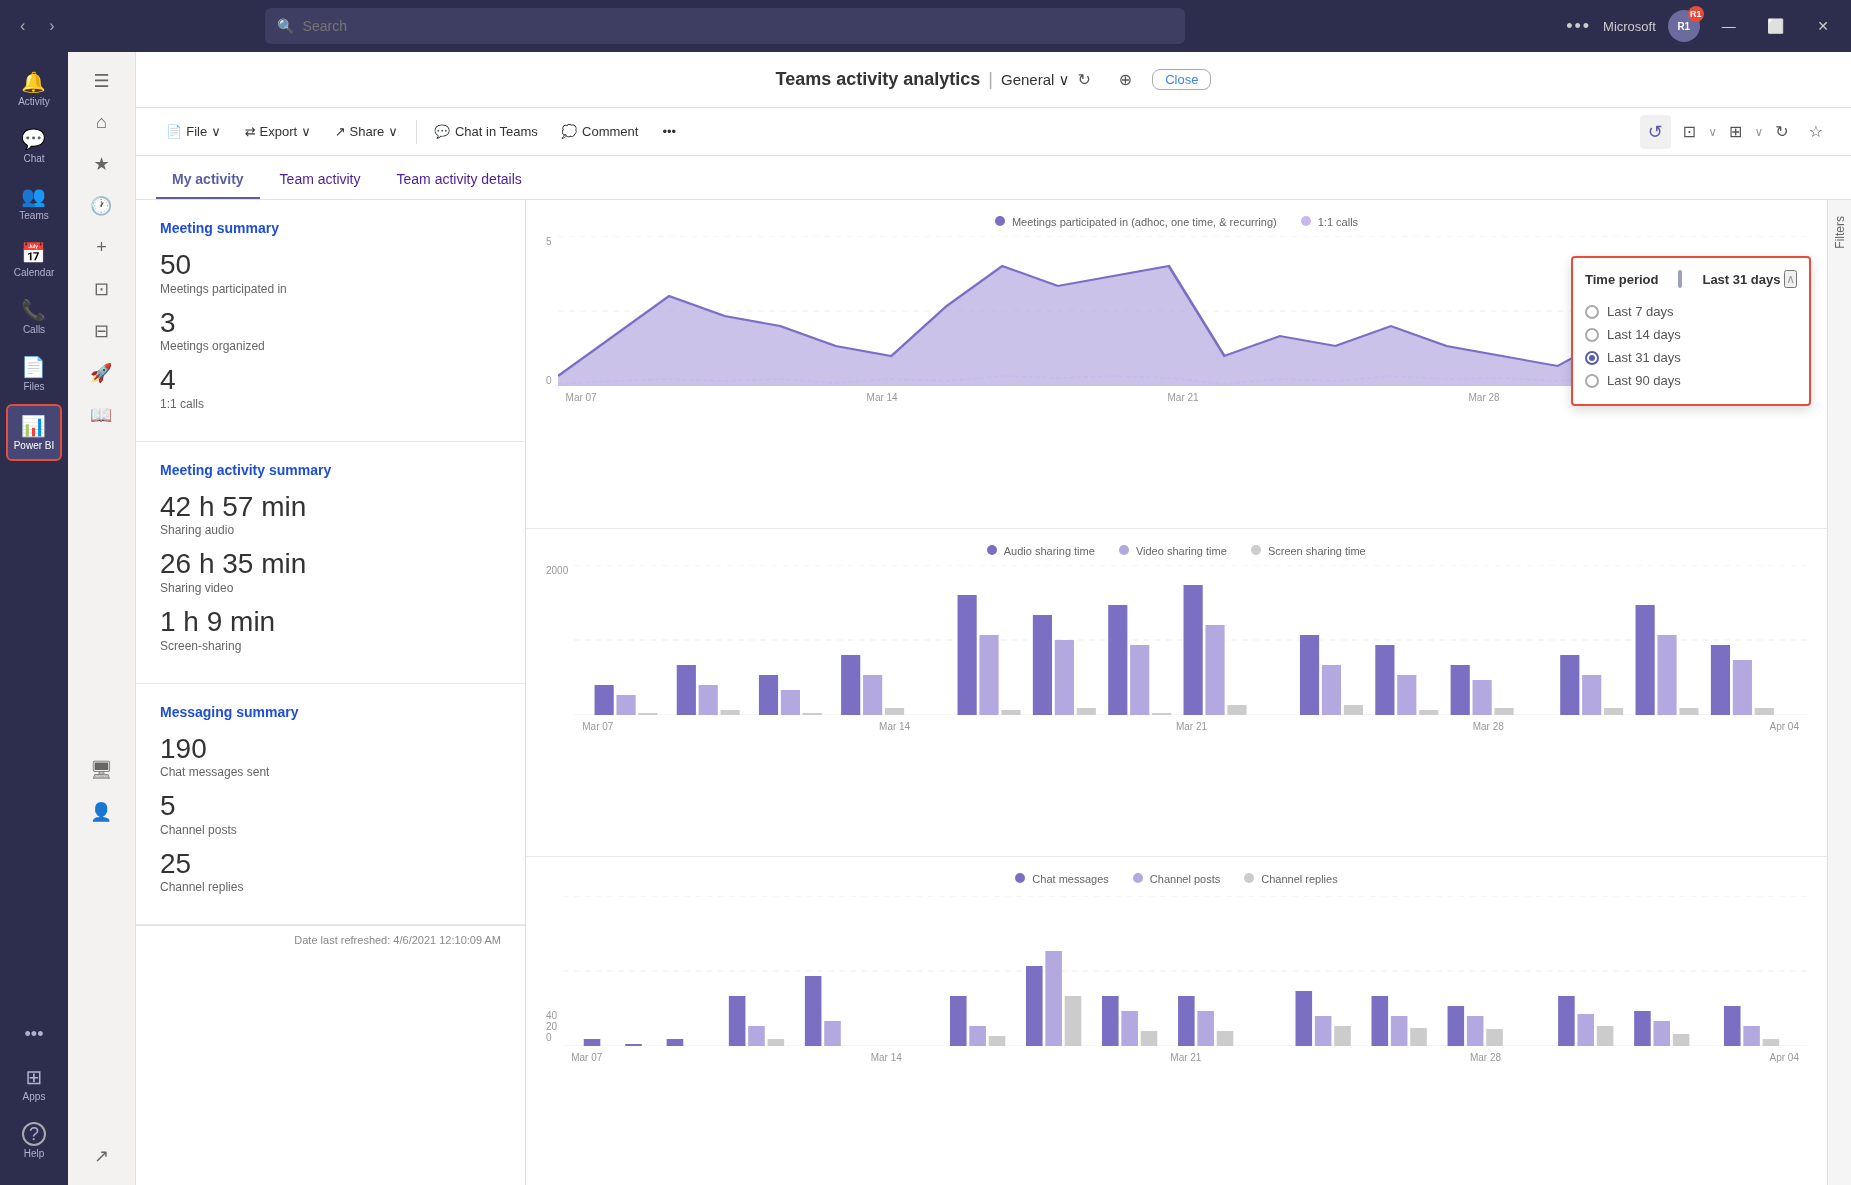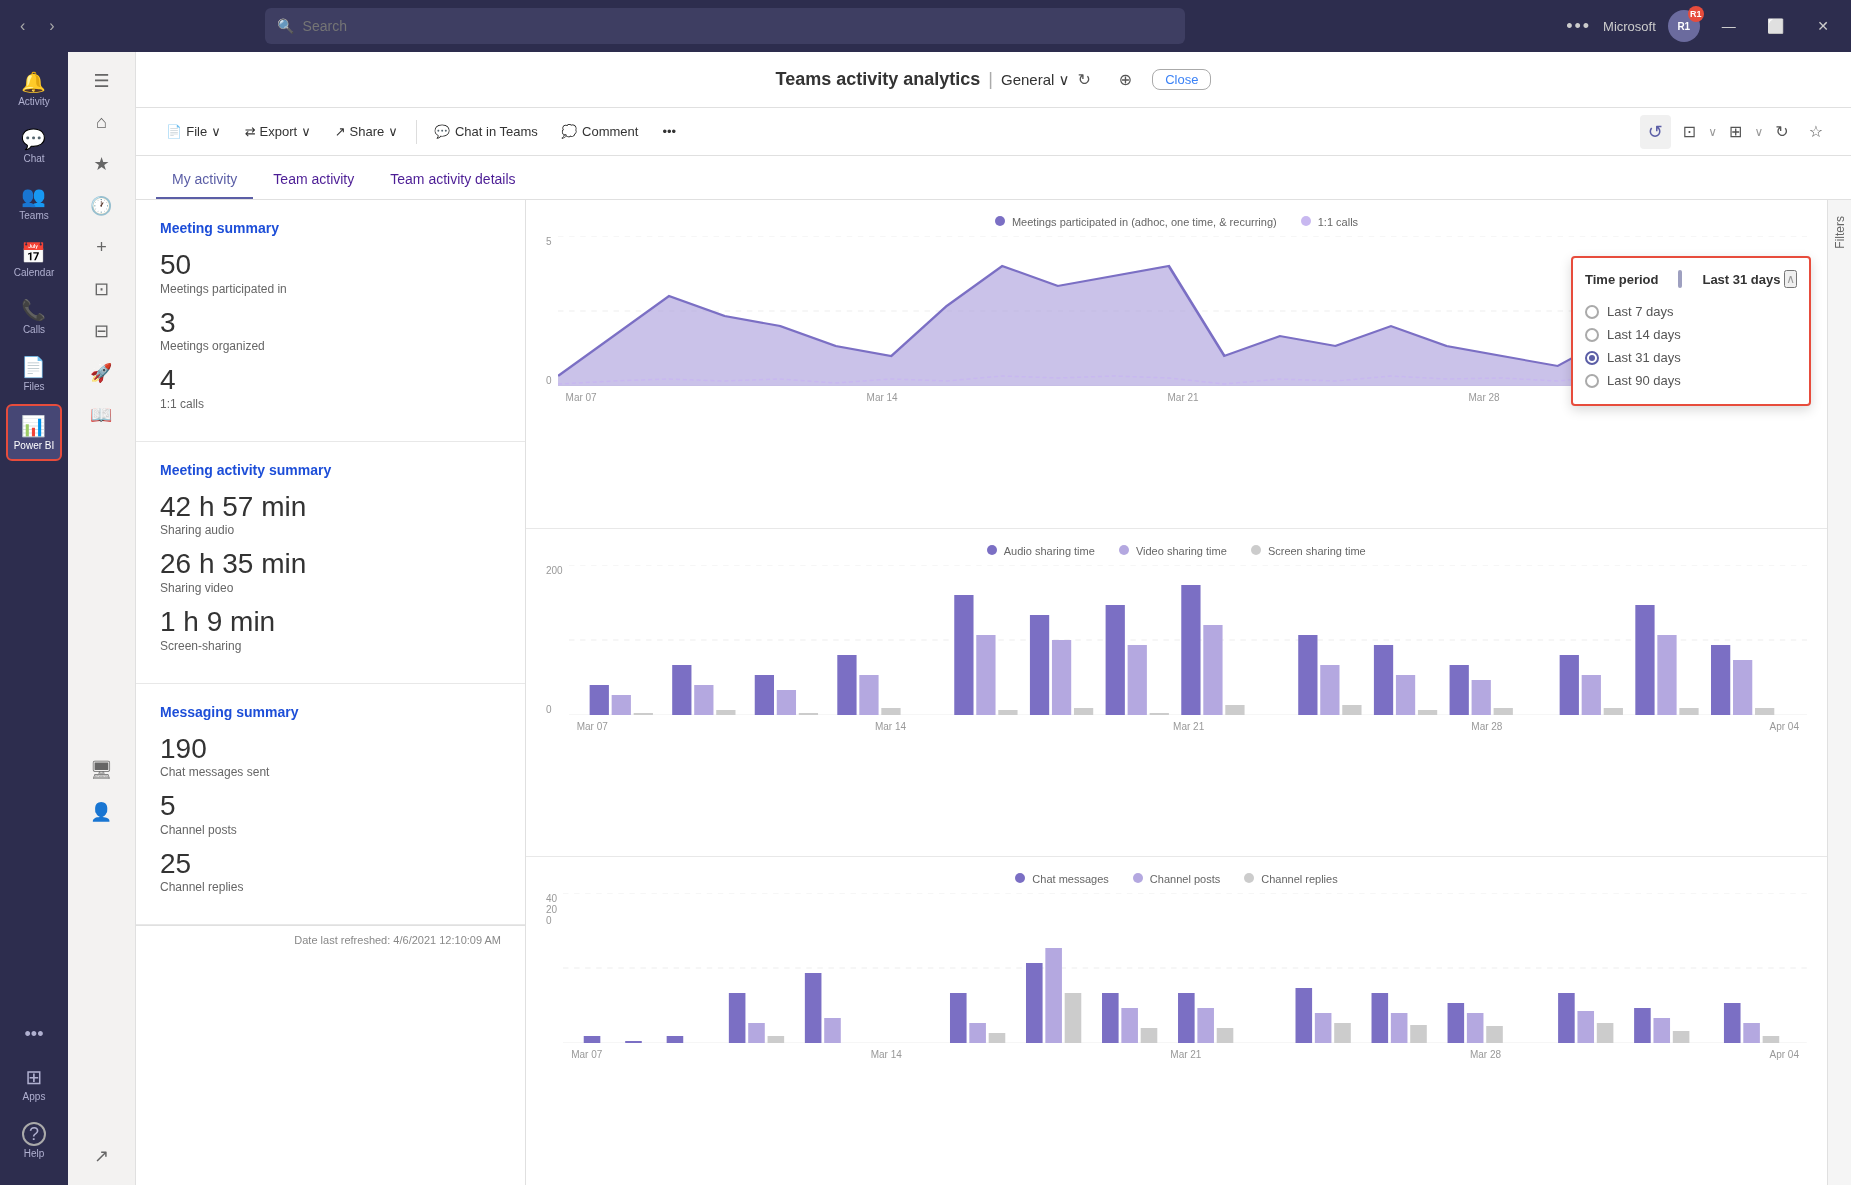--- a/index.html
+++ b/index.html
@@ -167,21 +167,21 @@
       align-items: flex-end;
       height: 44px;
       flex-shrink: 0;
       position: relative;
     }
     .tab {
       padding: 10px 16px; cursor: pointer;
       font-size: 14px; color: #4c1d95; border-bottom: 2px solid transparent;
       margin-right: 4px;
     }
-    .tab.active { color: #5b5ea6; border-bottom: 2px solid #5b5ea6; font-weight: 400; }
+    .tab.active { color: #5b5ea6; border-bottom: 2px solid #5b5ea6; font-weight: 700; }
 
     
     .main-content {
       flex: 1;
       overflow-y: auto;
       display: flex;
       background: #f8f8f8;
       position: relative;
     }
 
@@ -552,21 +552,21 @@
             <span>
               <span class="legend-dot" style="background:#b4a8e0;"></span>
               <span>Video sharing time</span>
             </span>
             <span>
               <span class="legend-dot" style="background:#ccc;"></span>
               <span>Screen sharing time</span>
             </span>
           </div>
           <div style="display:flex; align-items:stretch; height:170px;">
-            <div style="display:flex; flex-direction:column; justify-content:space-between; font-size:10px; color:#999; padding-right:6px; padding-bottom:20px;">
+            <div style="display:flex; flex-direction:row; justify-content:space-between; font-size:10px; color:#999; padding-right:6px; padding-bottom:20px;">
               <span>200</span>
               <span></span>
               <span>0</span>
             </div>
             <div style="flex:1; position:relative;">
               <svg width="100%" height="150" viewBox="0 0 900 150" preserveAspectRatio="none">
                 <line x1="0" y1="0" x2="900" y2="0" stroke="#eee" stroke-width="1" stroke-dasharray="4,4"></line>
                 <line x1="0" y1="75" x2="900" y2="75" stroke="#eee" stroke-width="1" stroke-dasharray="4,4"></line>
                 <line x1="0" y1="150" x2="900" y2="150" stroke="#eee" stroke-width="1"></line>
 
@@ -638,21 +638,21 @@
             </span>
             <span>
               <span class="legend-dot" style="background:#b4a8e0;"></span>
               <span>Channel posts</span>
             </span>
             <span>
               <span class="legend-dot" style="background:#ccc;"></span>
               <span>Channel replies</span>
             </span>
           </div>
-          <div style="display:flex; align-items:flex-start; height:170px;">
+          <div style="display:flex; align-items:flex-end; height:170px;">
             <div style="display:flex; flex-direction:column; justify-content:space-between; font-size:10px; color:#999; padding-right:6px; padding-bottom:20px;">
               <span>40</span>
               <span>20</span>
               <span>0</span>
             </div>
             <div style="flex:1; position:relative;">
               <svg width="100%" height="150" viewBox="0 0 900 150" preserveAspectRatio="none">
                 <line x1="0" y1="0" x2="900" y2="0" stroke="#eee" stroke-width="1" stroke-dasharray="4,4"></line>
                 <line x1="0" y1="75" x2="900" y2="75" stroke="#eee" stroke-width="1" stroke-dasharray="4,4"></line>
                 <line x1="0" y1="150" x2="900" y2="150" stroke="#eee" stroke-width="1"></line>

